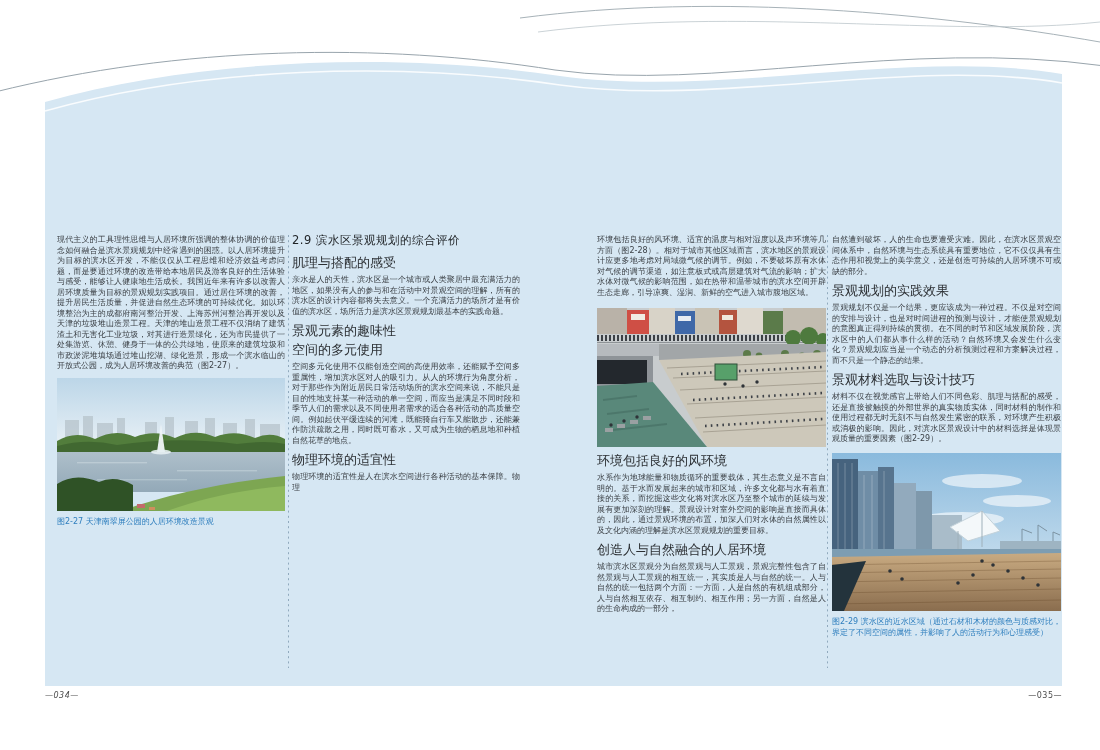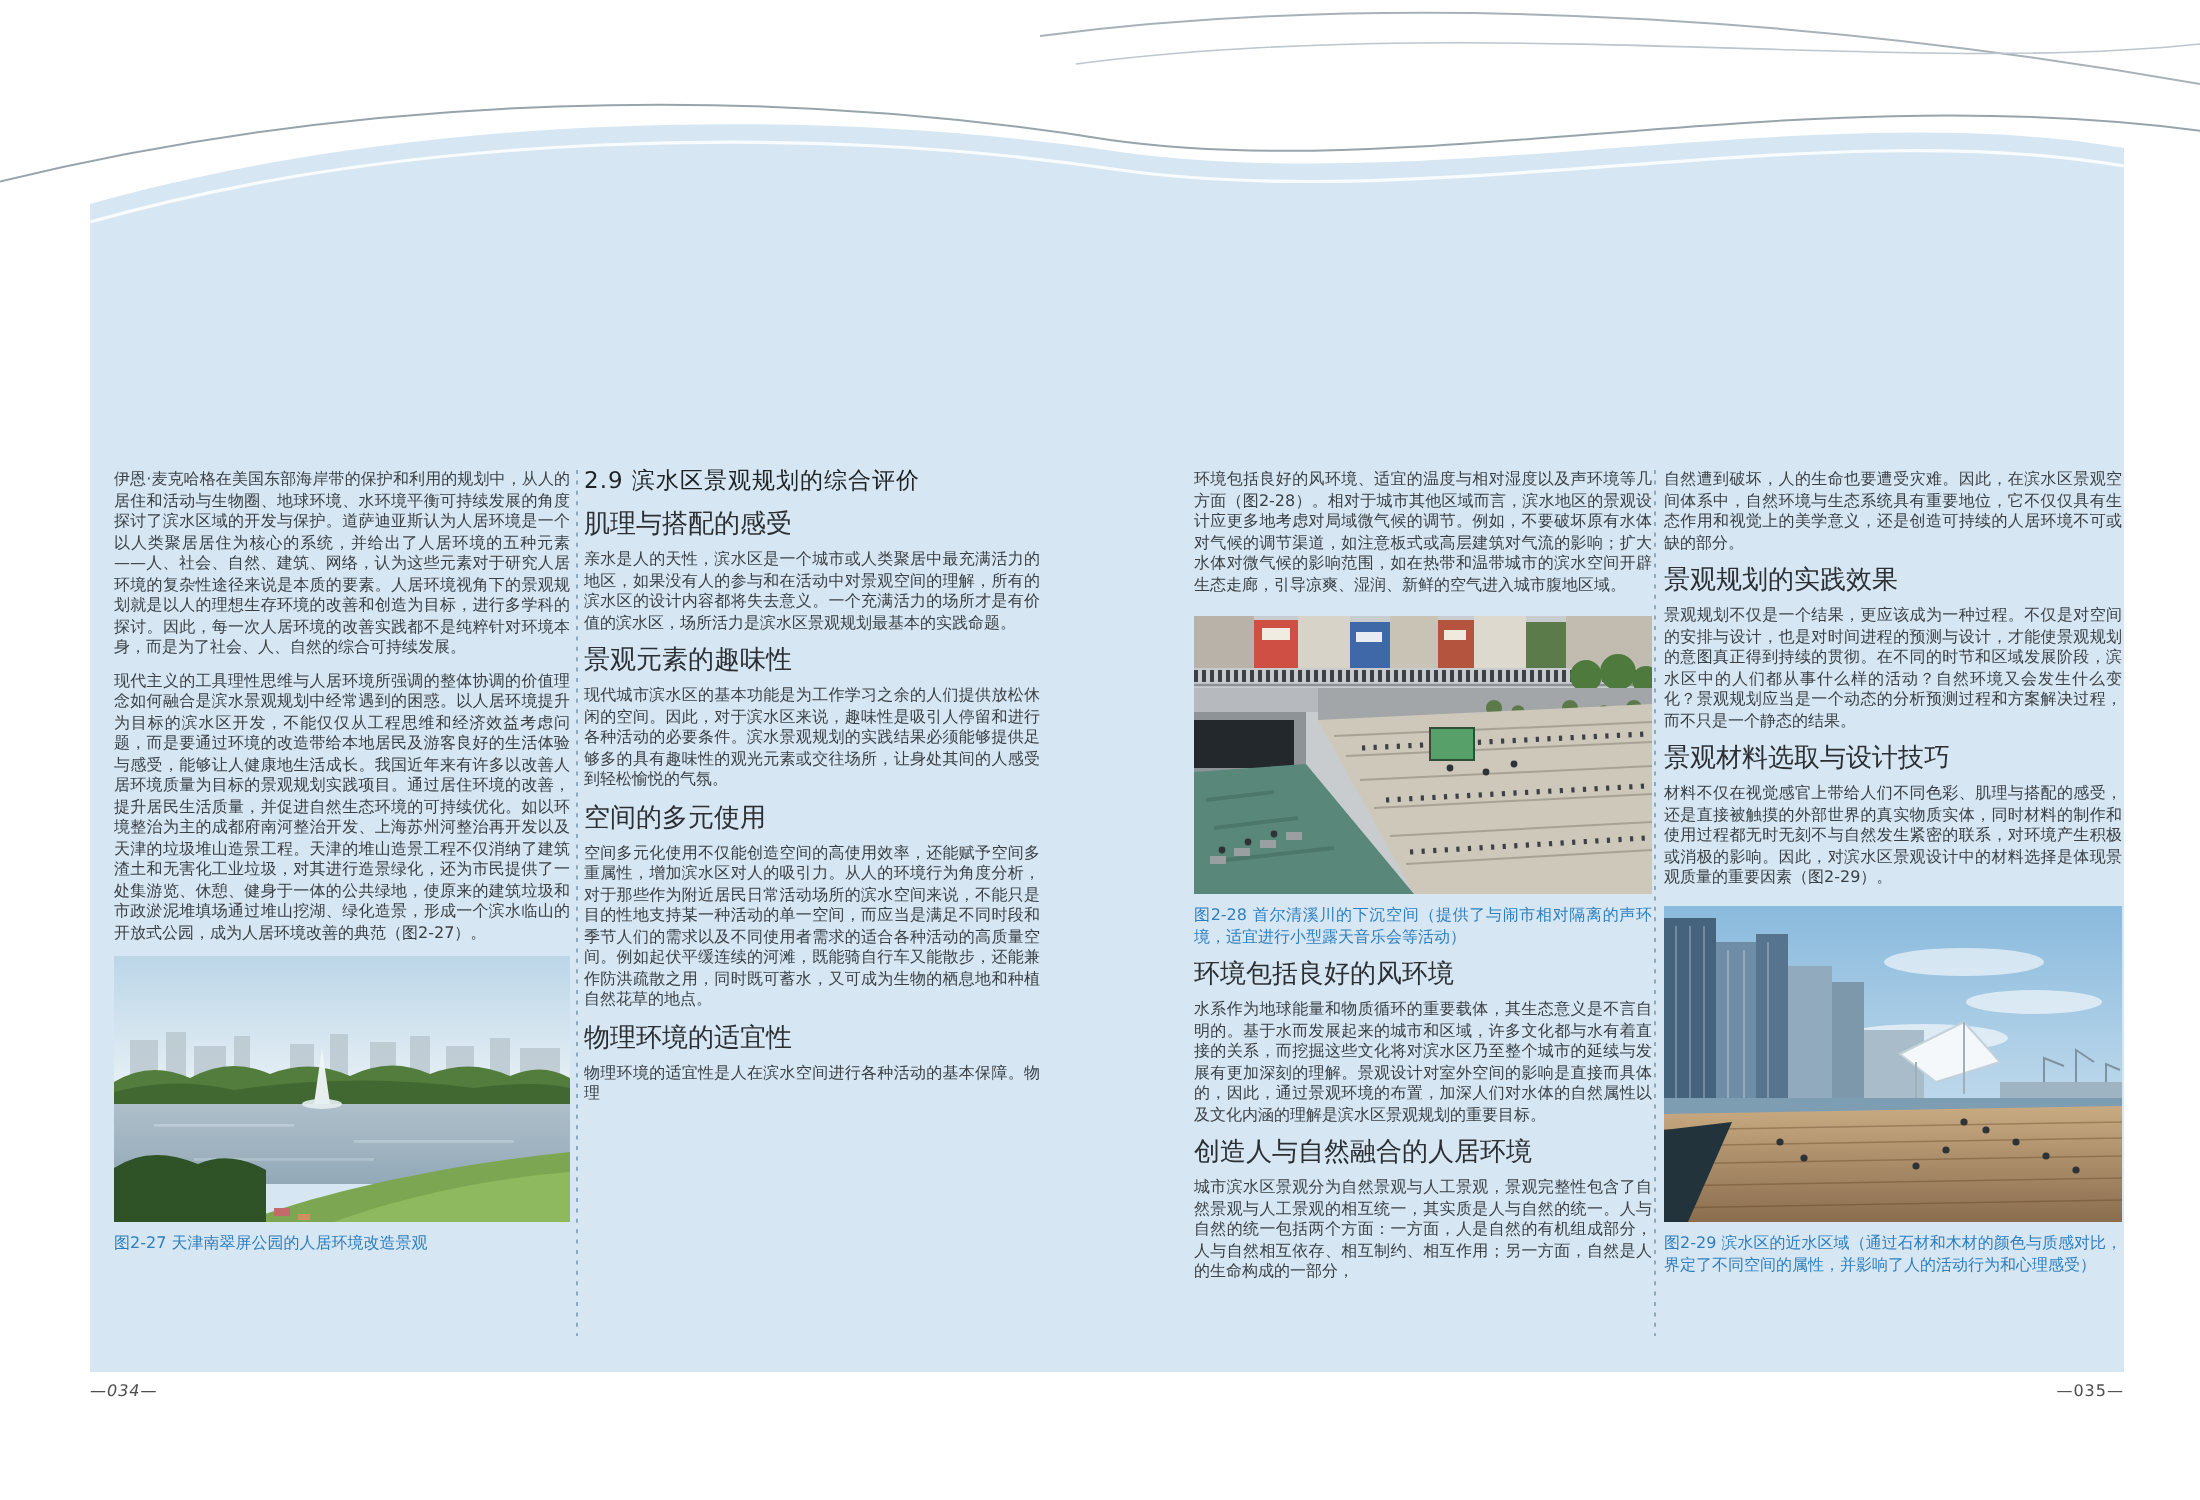--- a/index.html
+++ b/index.html
@@ -46,21 +46,20 @@
     <path d="M-5,92 C180,46 380,42 555,70 C712,92 902,38 1105,66" fill="none" stroke="#98a4ac" stroke-width="1"></path>
 
     <path d="M520,18 C720,-8 940,14 1100,42" fill="none" stroke="#a7b2b8" stroke-width="1"></path>
     <path d="M538,32 C740,6 950,38 1100,22" fill="none" stroke="#bcc6cc" stroke-width="0.8"></path>
 
     <line x1="288.5" y1="235" x2="288.5" y2="668" stroke="#7d99ae" stroke-width="0.8" stroke-dasharray="2 3.2"></line>
     <line x1="827.5" y1="235" x2="827.5" y2="668" stroke="#7d99ae" stroke-width="0.8" stroke-dasharray="2 3.2"></line>
   </svg>
 
   <div class="col" style="left:57px;top:235px;width:228px">
-    <p class="body-para">伊恩·麦克哈格在美国东部海岸带的保护和利用的规划中，从人的居住和活动与生物圈、地球环境、水环境平衡可持续发展的角度探讨了滨水区域的开发与保护。道萨迪亚斯认为人居环境是一个以人类聚居居住为核心的系统，并给出了人居环境的五种元素——人、社会、自然、建筑、网络，认为这些元素对于研究人居环境的复杂性途径来说是本质的要素。人居环境视角下的景观规划就是以人的理想生存环境的改善和创造为目标，进行多学科的探讨。因此，每一次人居环境的改善实践都不是纯粹针对环境本身，而是为了社会、人、自然的综合可持续发展。</p>
     <p class="body-para">现代主义的工具理性思维与人居环境所强调的整体协调的价值理念如何融合是滨水景观规划中经常遇到的困惑。以人居环境提升为目标的滨水区开发，不能仅仅从工程思维和经济效益考虑问题，而是要通过环境的改造带给本地居民及游客良好的生活体验与感受，能够让人健康地生活成长。我国近年来有许多以改善人居环境质量为目标的景观规划实践项目。通过居住环境的改善，提升居民生活质量，并促进自然生态环境的可持续优化。如以环境整治为主的成都府南河整治开发、上海苏州河整治再开发以及天津的垃圾堆山造景工程。天津的堆山造景工程不仅消纳了建筑渣土和无害化工业垃圾，对其进行造景绿化，还为市民提供了一处集游览、休憩、健身于一体的公共绿地，使原来的建筑垃圾和市政淤泥堆填场通过堆山挖湖、绿化造景，形成一个滨水临山的开放式公园，成为人居环境改善的典范（图2-27）。</p>
     <figure class="figure" style="margin-top:4px">
       <svg class="photo" width="228" height="133" viewBox="0 0 228 133">
         <defs>
           <linearGradient id="sky1" x1="0" y1="0" x2="0" y2="1">
             <stop offset="0" stop-color="#bcd6e8"></stop>
               <stop offset="1" stop-color="#e9f1f6"></stop>
           </linearGradient>
           <linearGradient id="lake1" x1="0" y1="0" x2="0" y2="1">
             <stop offset="0" stop-color="#aebfca"></stop>
@@ -97,21 +96,20 @@
       </svg>
       <figcaption class="caption">图2-27  天津南翠屏公园的人居环境改造景观</figcaption>
     </figure>
   </div>
 
   <div class="col" style="left:292px;top:233px;width:228px">
     <h2 class="section-heading">2.9  滨水区景观规划的综合评价</h2>
     <div class="subhead">肌理与搭配的感受</div>
     <p class="body-para">亲水是人的天性，滨水区是一个城市或人类聚居中最充满活力的地区，如果没有人的参与和在活动中对景观空间的理解，所有的滨水区的设计内容都将失去意义。一个充满活力的场所才是有价值的滨水区，场所活力是滨水区景观规划最基本的实践命题。</p>
     <div class="subhead">景观元素的趣味性</div>
-    <p class="body-para">现代城市滨水区的基本功能是为工作学习之余的人们提供放松休闲的空间。因此，对于滨水区来说，趣味性是吸引人停留和进行各种活动的必要条件。滨水景观规划的实践结果必须能够提供足够多的具有趣味性的观光元素或交往场所，让身处其间的人感受到轻松愉悦的气氛。</p>
     <div class="subhead">空间的多元使用</div>
     <p class="body-para">空间多元化使用不仅能创造空间的高使用效率，还能赋予空间多重属性，增加滨水区对人的吸引力。从人的环境行为角度分析，对于那些作为附近居民日常活动场所的滨水空间来说，不能只是目的性地支持某一种活动的单一空间，而应当是满足不同时段和季节人们的需求以及不同使用者需求的适合各种活动的高质量空间。例如起伏平缓连续的河滩，既能骑自行车又能散步，还能兼作防洪疏散之用，同时既可蓄水，又可成为生物的栖息地和种植自然花草的地点。</p>
     <div class="subhead">物理环境的适宜性</div>
     <p class="body-para">物理环境的适宜性是人在滨水空间进行各种活动的基本保障。物理</p>
   </div>
 
   <div class="col" style="left:597px;top:235px;width:229px">
     <p class="body-para">环境包括良好的风环境、适宜的温度与相对湿度以及声环境等几方面（图2-28）。相对于城市其他区域而言，滨水地区的景观设计应更多地考虑对局域微气候的调节。例如，不要破坏原有水体对气候的调节渠道，如注意板式或高层建筑对气流的影响；扩大水体对微气候的影响范围，如在热带和温带城市的滨水空间开辟生态走廊，引导凉爽、湿润、新鲜的空气进入城市腹地区域。</p>
     <figure class="figure" style="margin-top:10px">
       <svg class="photo" width="229" height="139" viewBox="0 0 229 139">
@@ -173,21 +171,20 @@
         </g>
         <g fill="#2e3338">
           <circle cx="14" cy="117" r="1.7"></circle>
             <circle cx="27" cy="113" r="1.7"></circle>
             <circle cx="40" cy="109" r="1.7"></circle>
           <circle cx="128" cy="76" r="1.7"></circle>
             <circle cx="146" cy="78" r="1.7"></circle>
             <circle cx="160" cy="74" r="1.7"></circle>
         </g>
       </svg>
-      <figcaption class="caption">图2-28  首尔清溪川的下沉空间（提供了与闹市相对隔离的声环境，适宜进行小型露天音乐会等活动）</figcaption>
     </figure>
     <div class="subhead">环境包括良好的风环境</div>
     <p class="body-para">水系作为地球能量和物质循环的重要载体，其生态意义是不言自明的。基于水而发展起来的城市和区域，许多文化都与水有着直接的关系，而挖掘这些文化将对滨水区乃至整个城市的延续与发展有更加深刻的理解。景观设计对室外空间的影响是直接而具体的，因此，通过景观环境的布置，加深人们对水体的自然属性以及文化内涵的理解是滨水区景观规划的重要目标。</p>
     <div class="subhead">创造人与自然融合的人居环境</div>
     <p class="body-para">城市滨水区景观分为自然景观与人工景观，景观完整性包含了自然景观与人工景观的相互统一，其实质是人与自然的统一。人与自然的统一包括两个方面：一方面，人是自然的有机组成部分，人与自然相互依存、相互制约、相互作用；另一方面，自然是人的生命构成的一部分，</p>
   </div>
 
   <div class="col" style="left:832px;top:235px;width:229px">
     <p class="body-para">自然遭到破坏，人的生命也要遭受灾难。因此，在滨水区景观空间体系中，自然环境与生态系统具有重要地位，它不仅仅具有生态作用和视觉上的美学意义，还是创造可持续的人居环境不可或缺的部分。</p>
     <div class="subhead">景观规划的实践效果</div>

